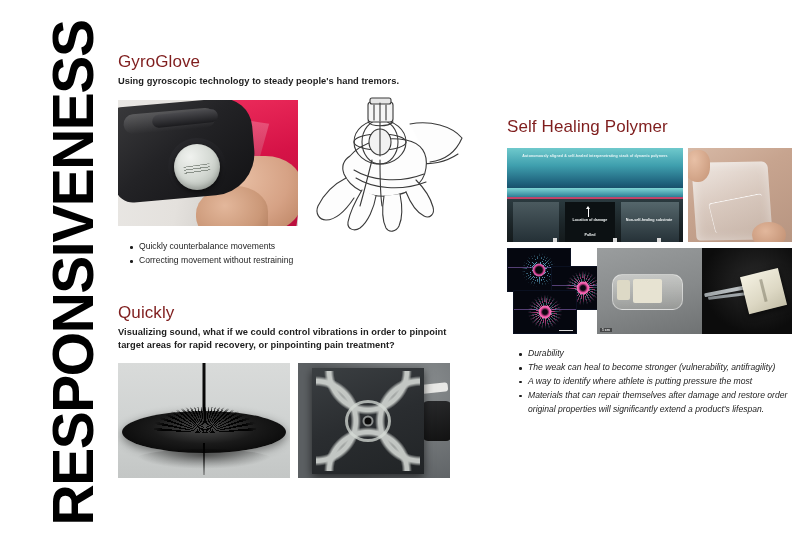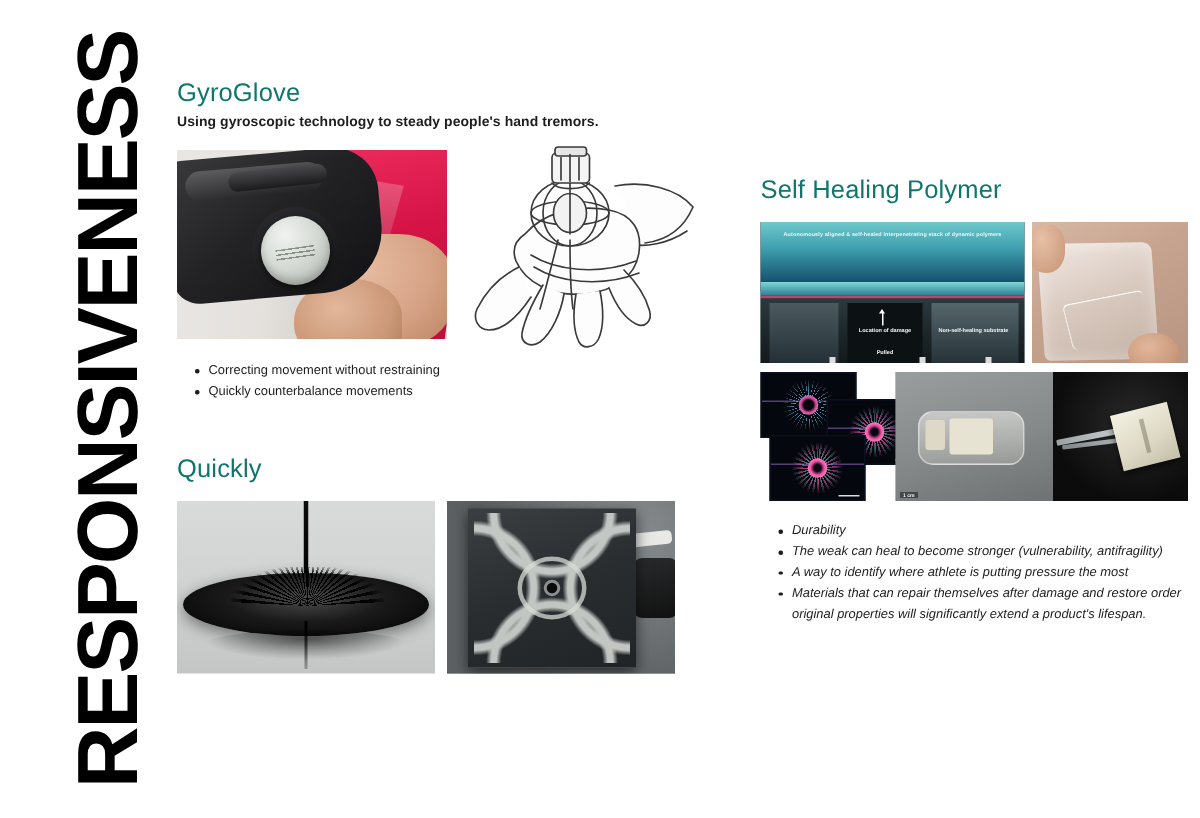--- a/index.html
+++ b/index.html
@@ -41,21 +41,21 @@
     font-size: 57px;
     letter-spacing: -1.5px;
     line-height: 1;
     color: #000000;
   }
 
   
   .section-title {
     font-size: 17px;
     font-weight: 400;
-    color: #0f766e;
+    color: #7f1d1d;
     margin: 0 0 3px 0;
     letter-spacing: 0.1px;
   }
   .section-sub {
     font-size: 9.3px;
     font-weight: bold;
     color: #1d1d1d;
     line-height: 1.42;
     margin: 0;
     letter-spacing: 0.05px;
@@ -603,27 +603,28 @@
             <rect x="62" y="6" width="25" height="20" rx="3" fill="#f4f4f4"></rect>
             <rect x="64" y="2" width="21" height="6" rx="2" fill="#e6e6e6"></rect>
             <path d="M68 9 L68 24 M74 7 L74 25 M80 9 L80 24"></path>
             <path d="M62 26 C66 31 82 31 87 26"></path>
           </g>
         </svg>
       </div>
     </div>
 
     <ul class="bullets" id="gyro-bullets">
+      <li>Quickly counterbalance movements</li>
       <li>Correcting movement without restraining</li>
-      <li>Quickly counterbalance movements</li>
     </ul>
   </div>
 
   <div id="cymatics-section">
     <h2 class="section-title">Quickly</h2>
+    <p class="section-sub">Visualizing sound, what if we could control vibrations in order to pinpoint target areas for rapid recovery, or pinpointing pain treatment?</p>
 
     <div id="cymatics-media">
       <div class="cym-drop">
         <div class="cd-stream"></div>
         <div class="cd-pool"></div>
         <div class="cd-crown"></div>
         <div class="cd-refl"></div>
         <div class="cd-stream2"></div>
       </div>
 

